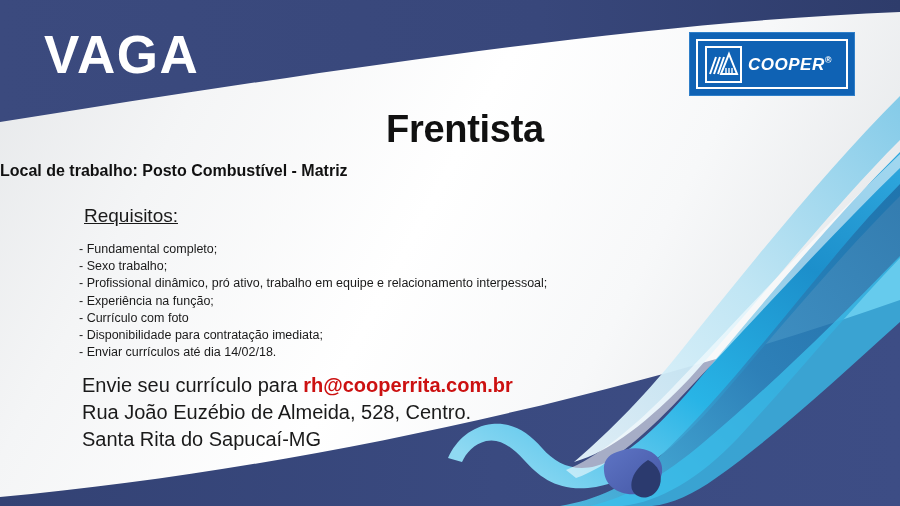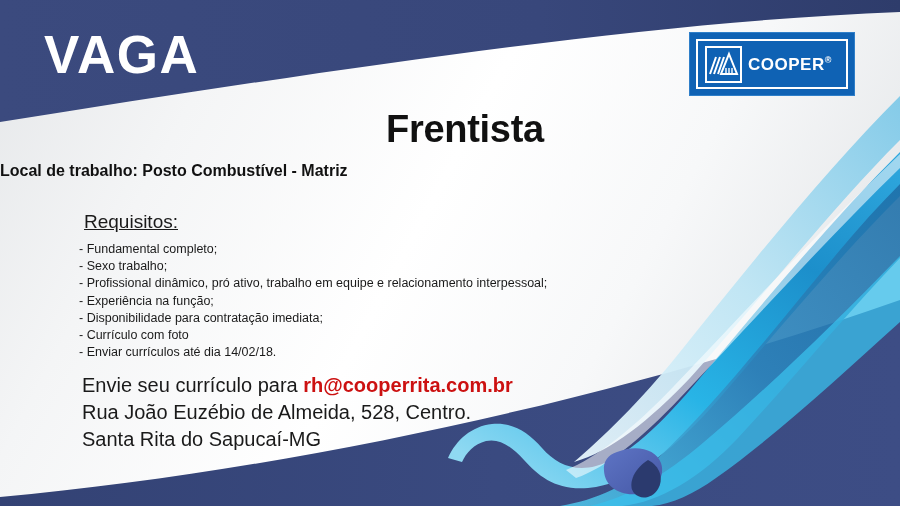--- a/index.html
+++ b/index.html
@@ -34,20 +34,21 @@
     position: absolute;
     left: 690px;
     top: 33px;
     width: 164px;
     height: 62px;
     background: #0F62B4;
     box-shadow: 0 0 0 1px #2f7fc9;
     display: flex;
     align-items: center;
     justify-content: center;
+    font-style: italic;
   }
   .logo-inner {
     width: 152px;
     height: 50px;
     border: 2px solid #ffffff;
     display: flex;
     align-items: center;
     padding-left: 7px;
     box-sizing: border-box;
   }
@@ -103,21 +104,21 @@
     top: 162px;
     width: 900px;
     text-align: left;
     font-size: 16px;
     font-weight: bold;
     color: #111111;
   }
   .req-head {
     position: absolute;
     left: 84px;
-    top: 211px;
+    top: 205px;
     font-size: 19px;
     color: #1a1a1a;
     text-decoration: underline;
     text-align: right;
   }
   .req-list {
     position: absolute;
     left: 79px;
     top: 241px;
     width: 520px;
@@ -256,22 +257,22 @@
 
   <div class="job-sub">Local de trabalho: Posto Combustível - Matriz</div>
 
   <div class="req-head">Requisitos:</div>
 
   <div class="req-list">
     <div class="req-item">- Fundamental completo;</div>
     <div class="req-item">- Sexo trabalho;</div>
     <div class="req-item">- Profissional dinâmico, pró ativo, trabalho em equipe e relacionamento interpessoal;</div>
     <div class="req-item">- Experiência na função;</div>
+    <div class="req-item">- Currículo com foto</div>
     <div class="req-item">- Disponibilidade para contratação imediata;</div>
-    <div class="req-item">- Currículo com foto</div>
     <div class="req-item">- Enviar currículos até dia 14/02/18.</div>
   </div>
 
   <div class="contact">
     <div class="contact-line">
       <span>Envie seu currículo para </span><span class="email">rh@cooperrita.com.br</span>
     </div>
     <div class="contact-line">Rua João Euzébio de Almeida, 528, Centro.</div>
     <div class="contact-line">Santa Rita do Sapucaí-MG</div>
   </div>

